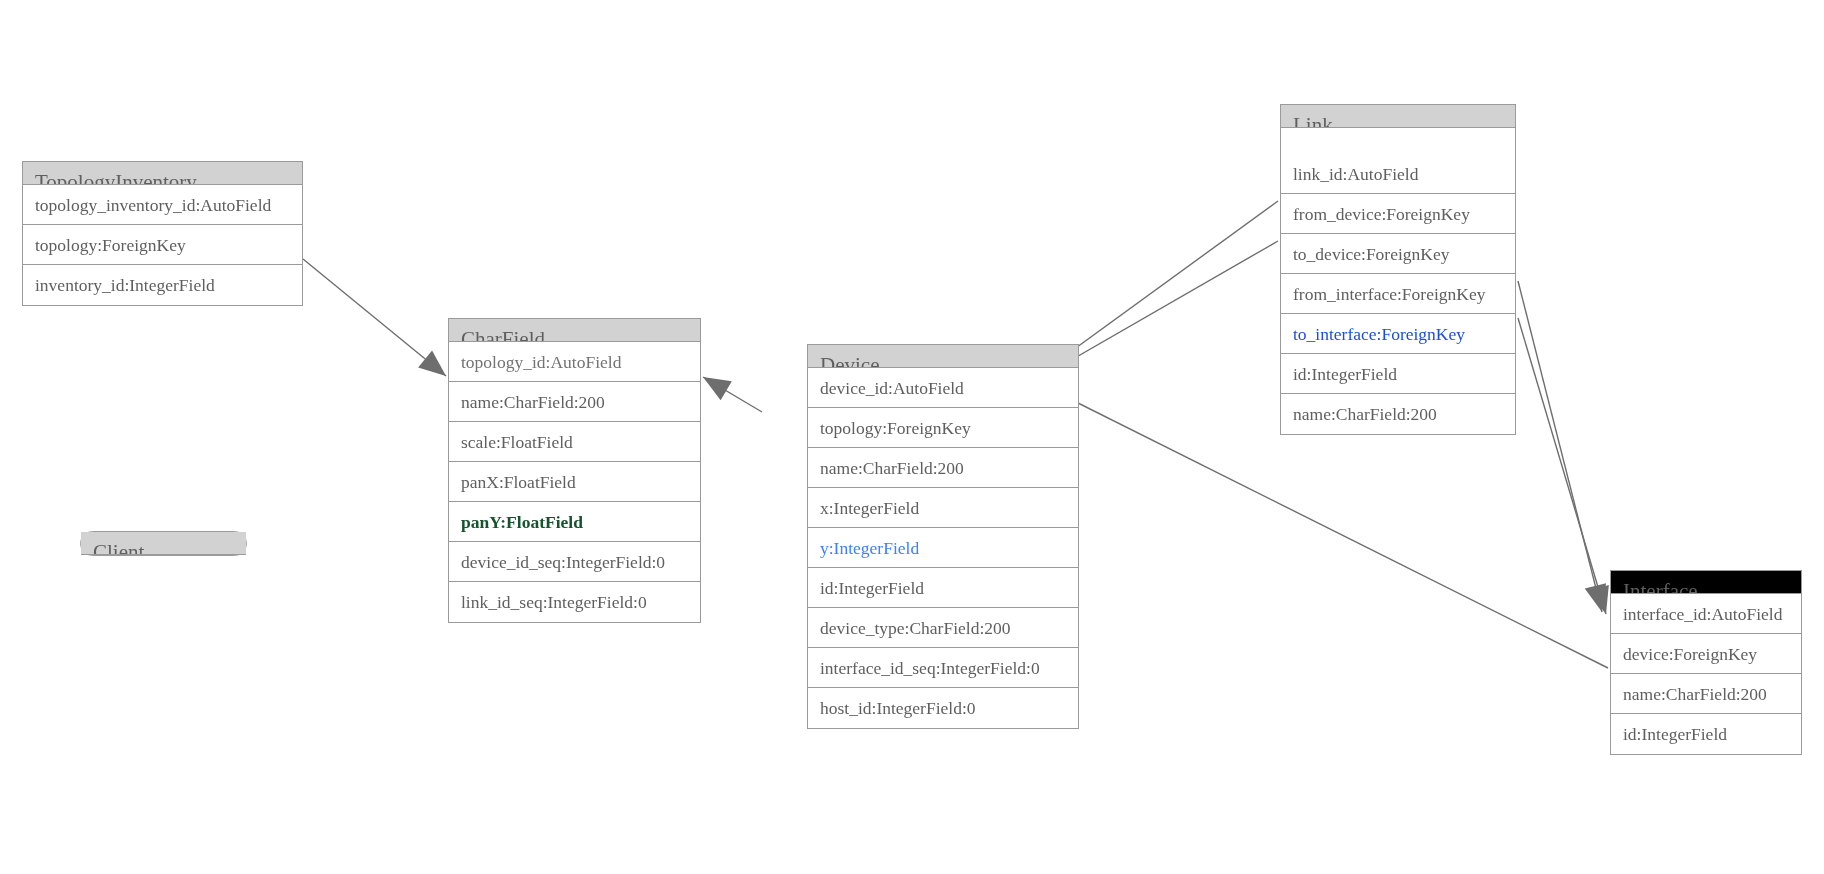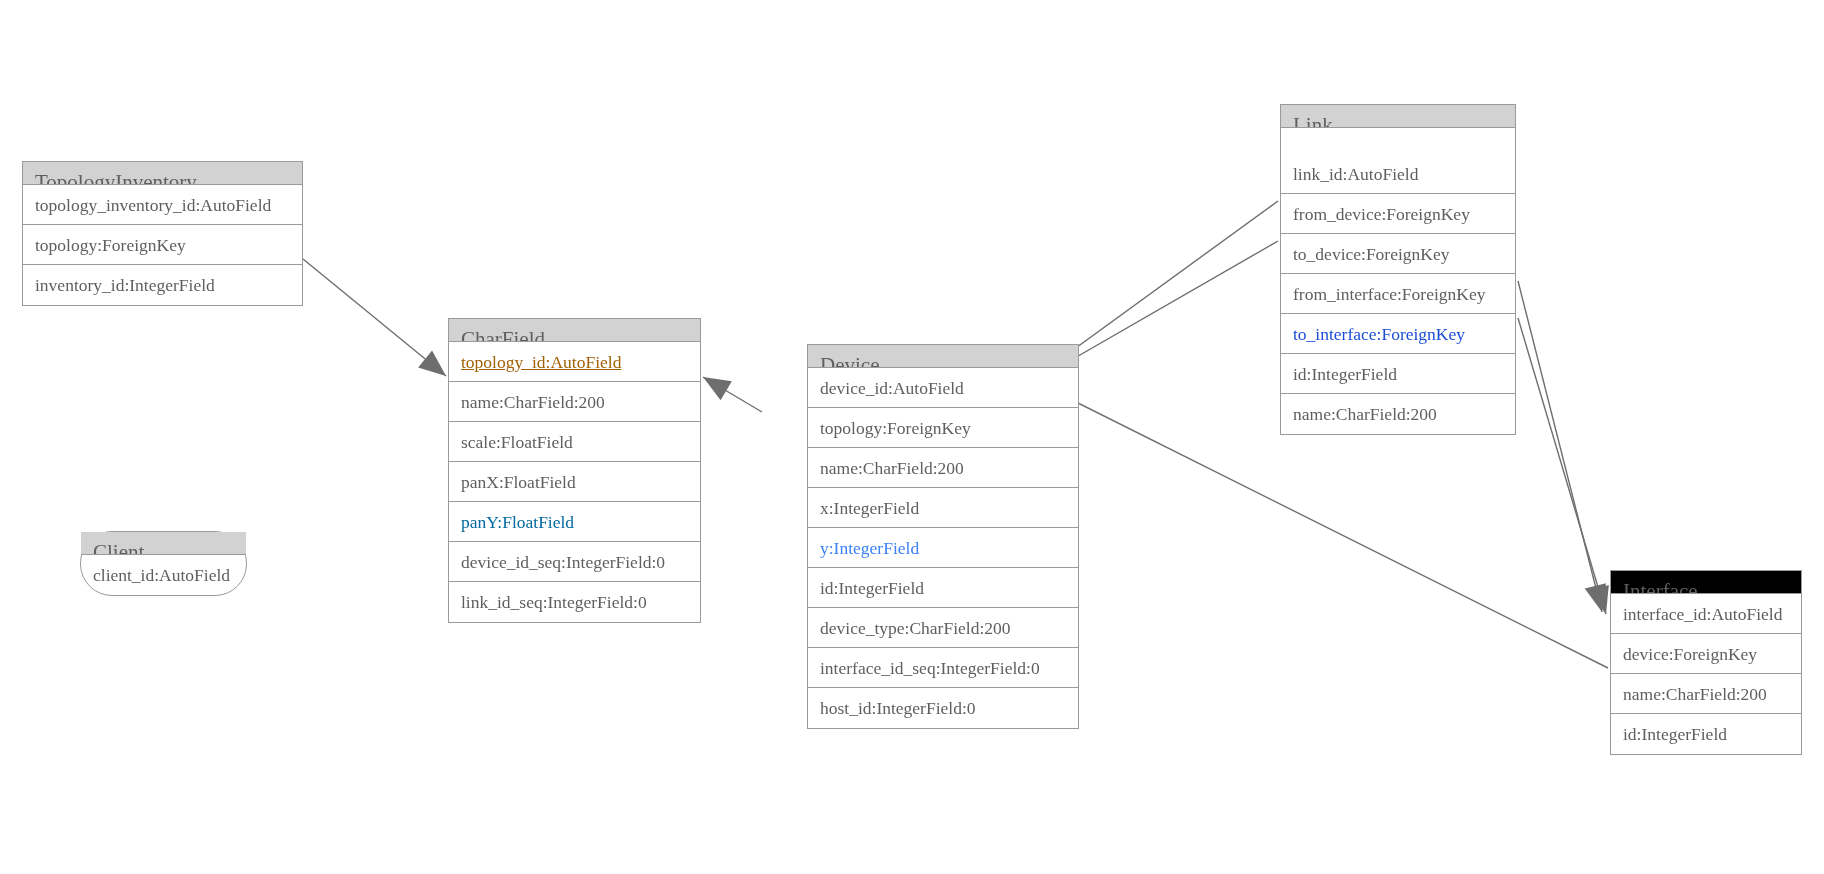--- a/index.html
+++ b/index.html
@@ -100,25 +100,25 @@
 
   <div id="entities-layer">
       <div class="entity" style="left: 22px; top: 141px; width: 281px; border-color: rgb(154, 154, 154); margin-top: 20px;">
         <div class="entity-title" style="background: rgb(210, 210, 210); border-bottom-color: rgb(154, 154, 154); color: rgb(95, 95, 95);">TopologyInventory</div>
         <div class="entity-field" style="border-bottom-color: rgb(154, 154, 154); color: rgb(95, 95, 95);">topology_inventory_id:AutoField</div>
         <div class="entity-field" style="border-bottom-color: rgb(154, 154, 154); color: rgb(95, 95, 95);">topology:ForeignKey</div>
         <div class="entity-field last" style="border-bottom-color: rgb(154, 154, 154); color: rgb(95, 95, 95);">inventory_id:IntegerField</div>
       </div>
       <div class="entity" style="left: 448px; top: 318px; width: 253px; border-color: rgb(154, 154, 154);">
         <div class="entity-title" style="background: rgb(210, 210, 210); border-bottom-color: rgb(154, 154, 154); color: rgb(95, 95, 95);">CharField</div>
-        <div class="entity-field" style="border-bottom-color: rgb(154, 154, 154); color: #a16207; text-decoration: underline;">topology_id:AutoField</div>
+        <div class="entity-field" style="border-bottom-color: rgb(154, 154, 154); color: #737373;">topology_id:AutoField</div>
         <div class="entity-field" style="border-bottom-color: rgb(154, 154, 154); color: rgb(95, 95, 95);">name:CharField:200</div>
         <div class="entity-field" style="border-bottom-color: rgb(154, 154, 154); color: rgb(95, 95, 95);">scale:FloatField</div>
         <div class="entity-field" style="border-bottom-color: rgb(154, 154, 154); color: rgb(95, 95, 95);">panX:FloatField</div>
-        <div class="entity-field" style="border-bottom-color: rgb(154, 154, 154); color: #0369a1;">panY:FloatField</div>
+        <div class="entity-field" style="border-bottom-color: rgb(154, 154, 154); color: #14532d; font-weight: bold;">panY:FloatField</div>
         <div class="entity-field" style="border-bottom-color: rgb(154, 154, 154); color: rgb(95, 95, 95);">device_id_seq:IntegerField:0</div>
         <div class="entity-field last" style="border-bottom-color: rgb(154, 154, 154); color: rgb(95, 95, 95); font-family: Liberation Serif, serif;">link_id_seq:IntegerField:0</div>
       </div>
       <div class="entity" style="left: 807px; top: 316px; width: 272px; border-color: rgb(154, 154, 154); margin-top: 28px;">
         <div class="entity-title" style="background: rgb(210, 210, 210); border-bottom-color: rgb(154, 154, 154); color: rgb(95, 95, 95);">Device</div>
         <div class="entity-field" style="border-bottom-color: rgb(154, 154, 154); color: rgb(95, 95, 95);">device_id:AutoField</div>
         <div class="entity-field" style="border-bottom-color: rgb(154, 154, 154); color: rgb(95, 95, 95);">topology:ForeignKey</div>
         <div class="entity-field" style="border-bottom-color: rgb(154, 154, 154); color: rgb(95, 95, 95);">name:CharField:200</div>
         <div class="entity-field" style="border-bottom-color: rgb(154, 154, 154); color: rgb(95, 95, 95);">x:IntegerField</div>
         <div class="entity-field" style="border-bottom-color: rgb(154, 154, 154); color: #3b82f6;">y:IntegerField</div>
@@ -139,17 +139,16 @@
       </div>
       <div class="entity" style="left: 1610px; top: 570px; width: 192px; border-color: rgb(154, 154, 154);">
         <div class="entity-title" style="background: #000000; border-bottom-color: rgb(154, 154, 154); color: rgb(95, 95, 95);">Interface</div>
         <div class="entity-field" style="border-bottom-color: rgb(154, 154, 154); color: rgb(95, 95, 95);">interface_id:AutoField</div>
         <div class="entity-field" style="border-bottom-color: rgb(154, 154, 154); color: rgb(95, 95, 95);">device:ForeignKey</div>
         <div class="entity-field" style="border-bottom-color: rgb(154, 154, 154); color: rgb(95, 95, 95);">name:CharField:200</div>
         <div class="entity-field last" style="border-bottom-color: rgb(154, 154, 154); color: rgb(95, 95, 95);">id:IntegerField</div>
       </div>
       <div class="entity" style="left: 80px; top: 531px; width: 167px; border-color: rgb(154, 154, 154); border-radius: 32px;">
         <div class="entity-title" style="background: rgb(210, 210, 210); border-bottom-color: rgb(154, 154, 154); color: rgb(95, 95, 95);">Client</div>
-        <div class="entity-field last" style="border-bottom-color: rgb(154, 154, 154); color: rgb(95, 95, 95);">client_id:AutoField</div>
       </div>
     </div>
 
 </div>
 
 </body></html>

